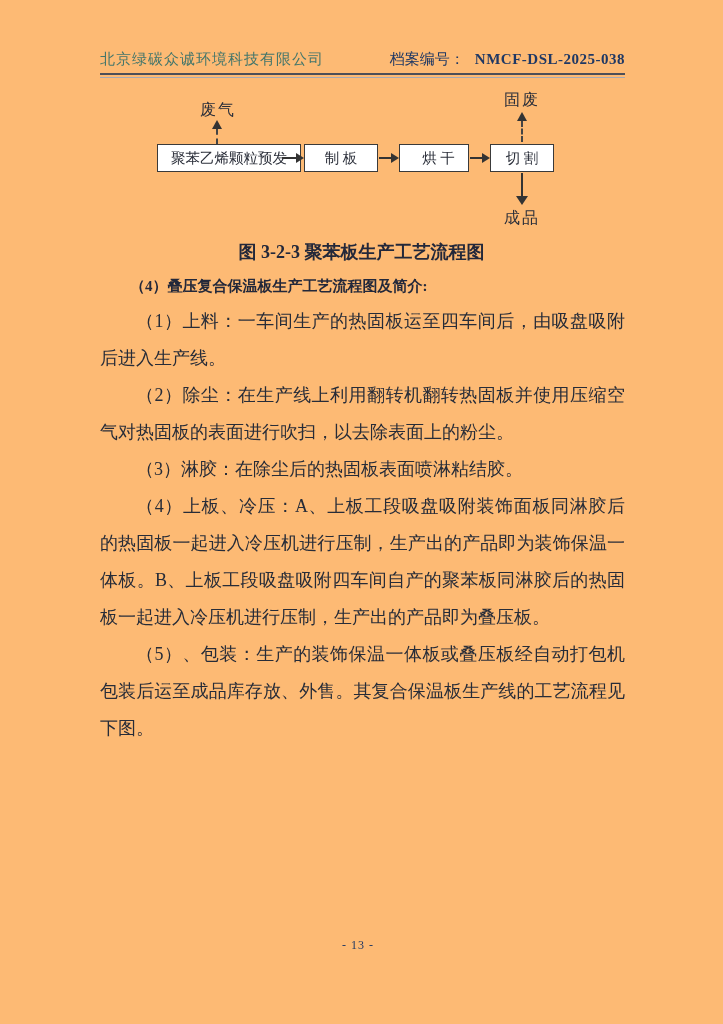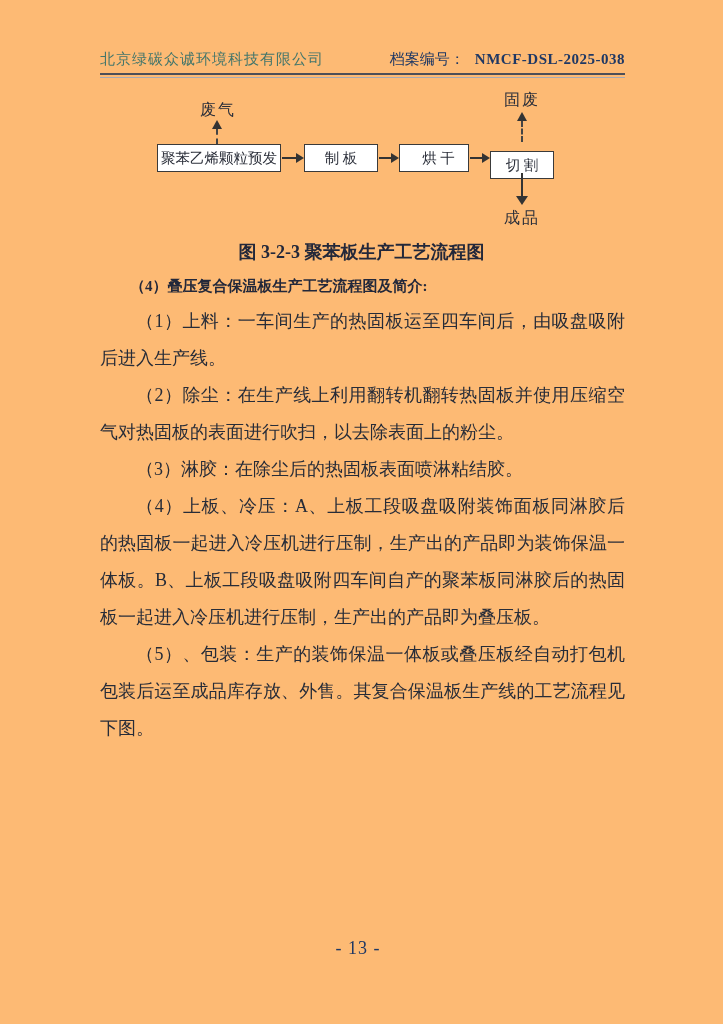--- a/index.html
+++ b/index.html
@@ -55,21 +55,21 @@
     font-weight:bold;font-size:15px;color:#23283a;text-indent:2em;
   }
   .body-text{
     position:absolute;top:303px;left:100px;right:98px;
     font-size:18px;line-height:37px;text-align:justify;
   }
   .body-text p{margin:0;text-indent:2em;}
   
   .footer{
     position:absolute;top:938px;left:0;width:716px;
-    text-align:center;font-size:18px;color:#1f3864;letter-spacing:1px;
+    text-align:center;font-size:12px;color:#1f3864;letter-spacing:1px;
   }
 </style>
 </head>
 <body>
 
 <div class="page">
 
   <div class="header">
     <span class="company">北京绿碳众诚环境科技有限公司</span>
     <span class="archive">
@@ -79,42 +79,42 @@
   <div class="header-rule"></div>
 
   <div class="diagram">
 
     <div class="dg-label" style="left:192px;top:10px;">废气</div>
     <div>
       <div class="head-up" style="left:212px;top:30px;"></div>
       <div class="vdash" style="left:216px;top:39px;height:15px;"></div>
     </div>
 
-    <div class="dg-box" style="left:157px;width:124px;">聚苯乙烯颗粒预发</div>
+    <div class="dg-box" style="left:157px;width:144px;">聚苯乙烯颗粒预发</div>
 
     <div>
       <div class="hline" style="left:282px;width:14px;"></div>
       <div class="head-right" style="left:296px;"></div>
     </div>
 
     <div class="dg-box" style="left:304px;width:74px;">制 板</div>
 
     <div>
       <div class="hline" style="left:379px;width:12px;"></div>
       <div class="head-right" style="left:391px;"></div>
     </div>
 
     <div class="dg-box" style="left:399px;width:70px;padding-left:9px;">烘 干</div>
 
     <div>
       <div class="hline" style="left:470px;width:12px;"></div>
       <div class="head-right" style="left:482px;"></div>
     </div>
 
-    <div class="dg-box" style="left:490px;width:64px;margin-top:7px;">切 割</div>
+    <div class="dg-box" style="left:490px;width:64px;">切 割</div>
 
     <div class="dg-label" style="left:496px;top:0px;">固废</div>
     <div>
       <div class="head-up" style="left:517px;top:22px;"></div>
       <div class="vdash" style="left:521px;top:31px;height:21px;"></div>
     </div>
 
     <div>
       <div class="vsolid" style="left:521px;top:83px;height:24px;"></div>
       <div class="head-down" style="left:516px;top:106px;"></div>

